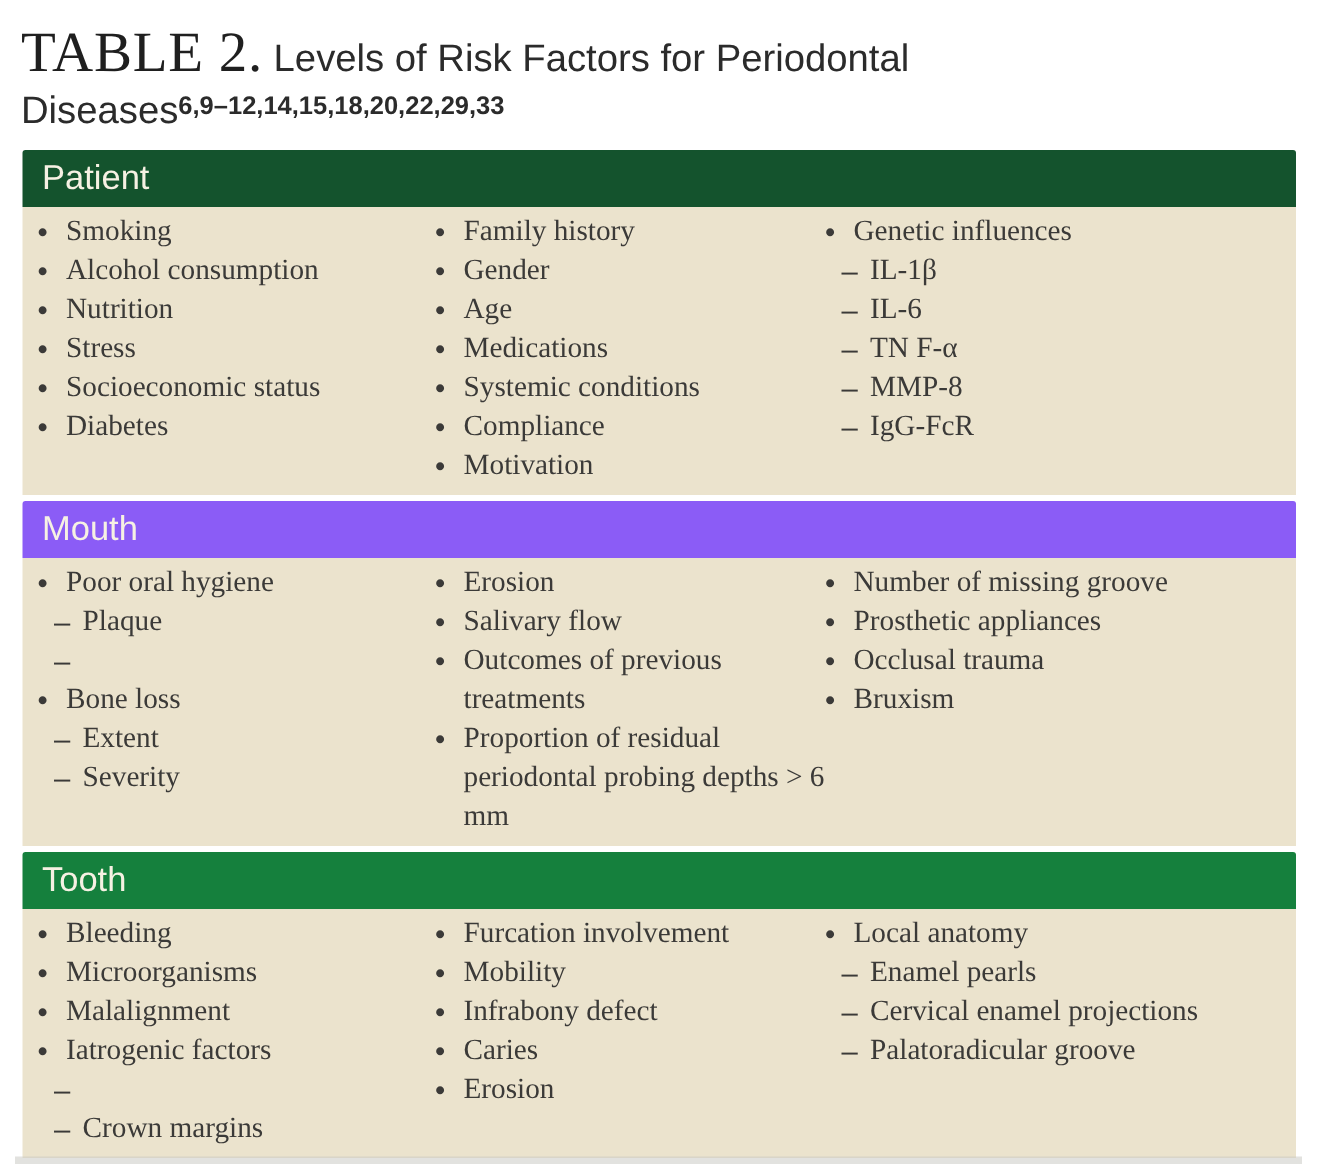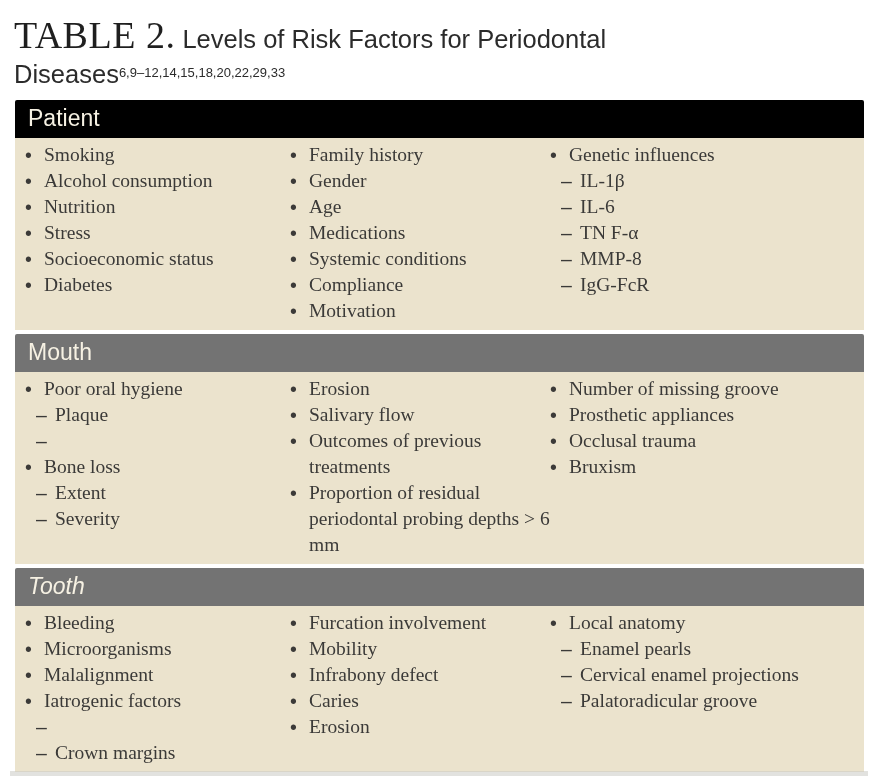--- a/index.html
+++ b/index.html
@@ -20,21 +20,21 @@
   .t-serif {
     font-family: "Liberation Serif", serif;
     font-size: 38px; color: #1f1f1f;
     letter-spacing: 0.5px;
     margin-right: 7px;
   }
   .t-sans {
     font-size: 25.5px; color: #2b2b2b; font-weight: 500;
   }
   sup.t-refs {
-    font-size: 13px; color: #2b2b2b; font-weight: 400;
+    font-size: 17px; color: #2b2b2b; font-weight: 700;
     line-height: 0;
   }
 
   
   .risk-table {
     position: absolute; left: 15px; top: 100px;
     width: 849px;
   }
   .sec { margin-bottom: 4px; }
   .sec:last-child { margin-bottom: 0; }
@@ -70,21 +70,21 @@
 </head>
 <body>
 
 <div class="page">
   <div class="title-block">
     <span class="t-serif">TABLE 2.</span><span class="t-sans">Levels of Risk Factors for Periodontal Diseases</span><sup class="t-refs">6,9–12,14,15,18,20,22,29,33</sup>
   </div>
 
   <div class="risk-table" id="risk-table">
       <section class="sec">
-        <div class="sec-header" style="background: #000000;">Patient</div>
+        <div class="sec-header" style="background: #14532d;">Patient</div>
         <div class="sec-body">
           <div class="col col1">
             <div class="item">
               <span class="marker">•</span>
               <span class="txt">Smoking</span>
             </div>
             <div class="item">
               <span class="marker">•</span>
               <span class="txt">Alcohol consumption</span>
             </div>
@@ -157,21 +157,21 @@
               <span class="txt">MMP-8</span>
             </div>
             <div class="item sub">
               <span class="marker">–</span>
               <span class="txt">IgG-FcR</span>
             </div>
           </div>
         </div>
       </section>
       <section class="sec">
-        <div class="sec-header" style="background: #737373;">Mouth</div>
+        <div class="sec-header" style="background: #8b5cf6;">Mouth</div>
         <div class="sec-body">
           <div class="col col1">
             <div class="item">
               <span class="marker">•</span>
               <span class="txt">Poor oral hygiene</span>
             </div>
             <div class="item sub">
               <span class="marker">–</span>
               <span class="txt">Plaque</span>
             </div>
@@ -223,21 +223,21 @@
               <span class="txt">Occlusal trauma</span>
             </div>
             <div class="item">
               <span class="marker">•</span>
               <span class="txt">Bruxism</span>
             </div>
           </div>
         </div>
       </section>
       <section class="sec">
-        <div class="sec-header" style="background: #737373; font-style: italic;">Tooth</div>
+        <div class="sec-header" style="background: #15803d;">Tooth</div>
         <div class="sec-body">
           <div class="col col1">
             <div class="item">
               <span class="marker">•</span>
               <span class="txt">Bleeding</span>
             </div>
             <div class="item">
               <span class="marker">•</span>
               <span class="txt">Microorganisms</span>
             </div>

